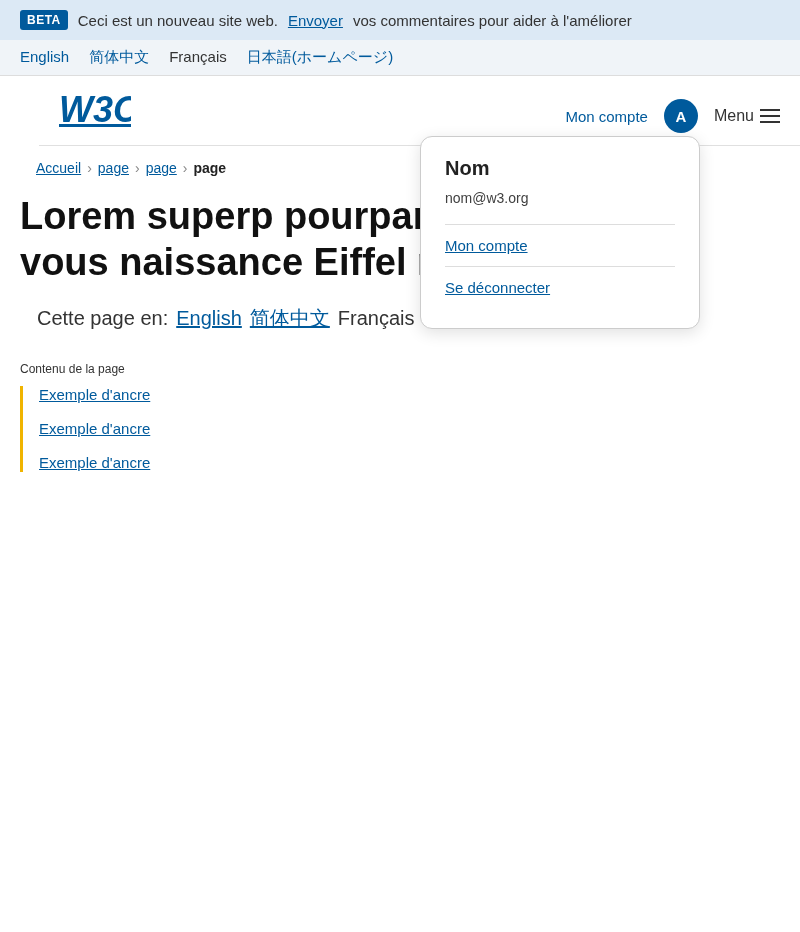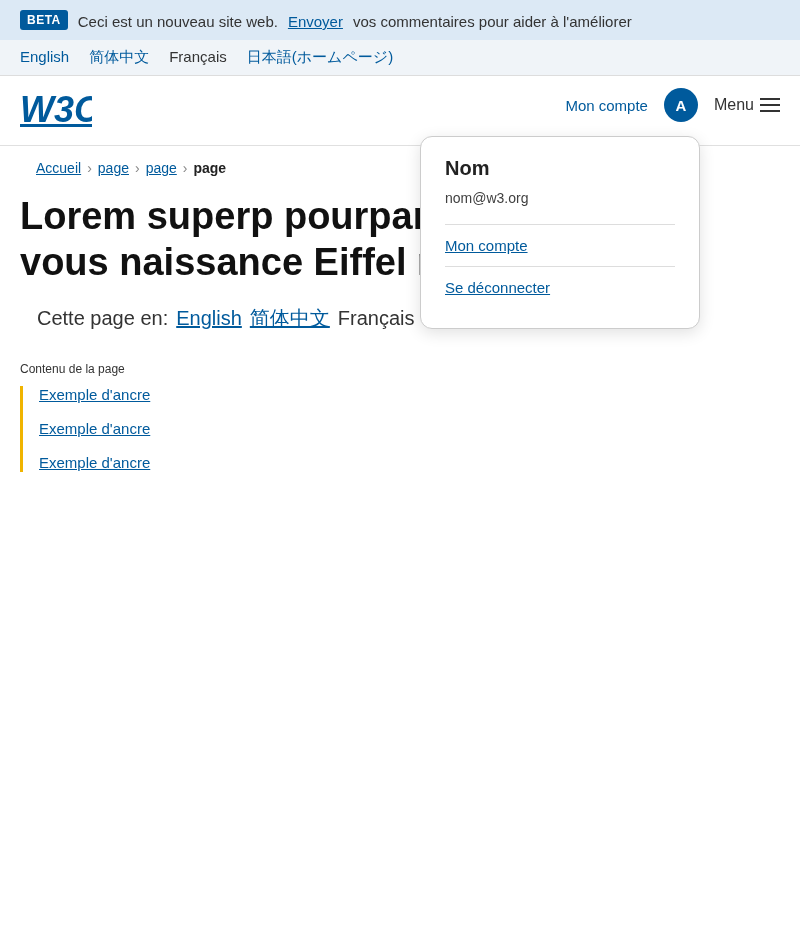--- a/index.html
+++ b/index.html
@@ -3,21 +3,21 @@
   <meta charset="utf-8">
   <style>
     * { margin: 0; padding: 0; box-sizing: border-box; }
     body { font-family: -apple-system, BlinkMacSystemFont, 'Segoe UI', Arial, sans-serif; background: #fff; color: #333; }
 
     
     .beta-banner {
       background: #dce9f5;
       padding: 10px 20px;
       display: flex;
-      align-items: flex-end;
+      align-items: center;
       gap: 10px;
       font-size: 15px;
       color: #333;
     }
     .beta-badge {
       background: #005a9c;
       color: #fff;
       font-size: 12px;
       font-weight: bold;
       padding: 3px 7px;
@@ -42,25 +42,26 @@
       color: #005a9c;
       text-decoration: none;
     }
     .lang-nav span {
       color: #333;
     }
 
     
     .site-header {
       display: flex;
-      align-items: flex-start;
+      align-items: flex-end;
       justify-content: space-between;
       padding: 12px 20px;
       border-bottom: 1px solid #e0e0e0;
       position: relative;
+      margin-left: 39px;
     }
     .w3c-logo {
       font-size: 28px;
       font-weight: bold;
       color: #005a9c;
       font-style: italic;
       line-height: 1;
     }
 
     .header-right {

